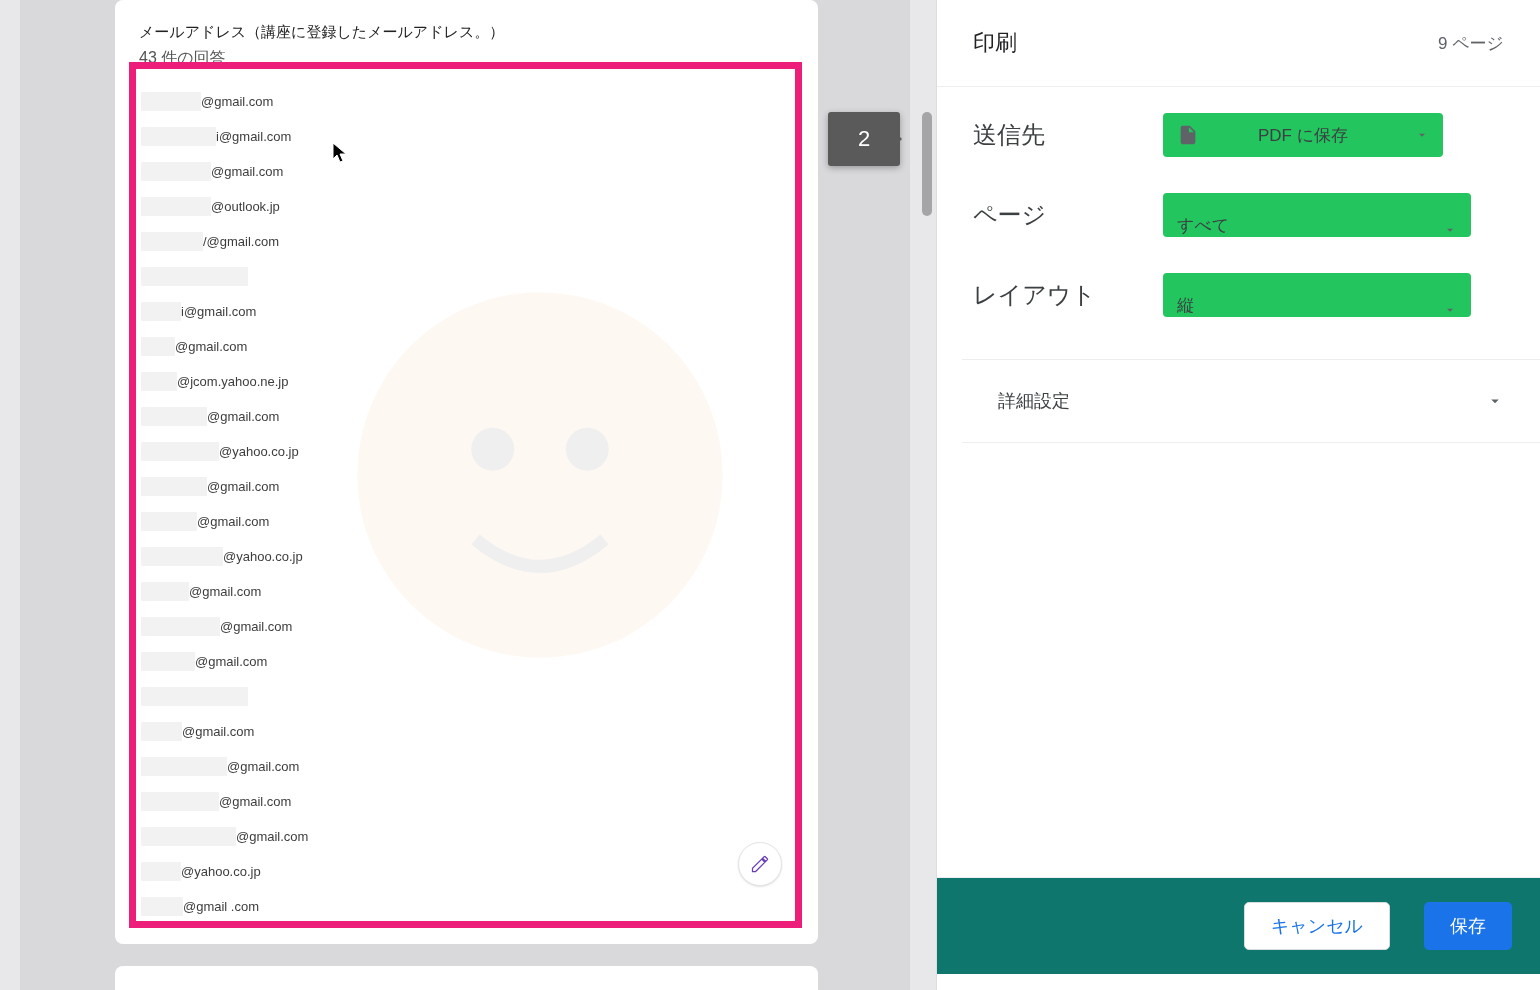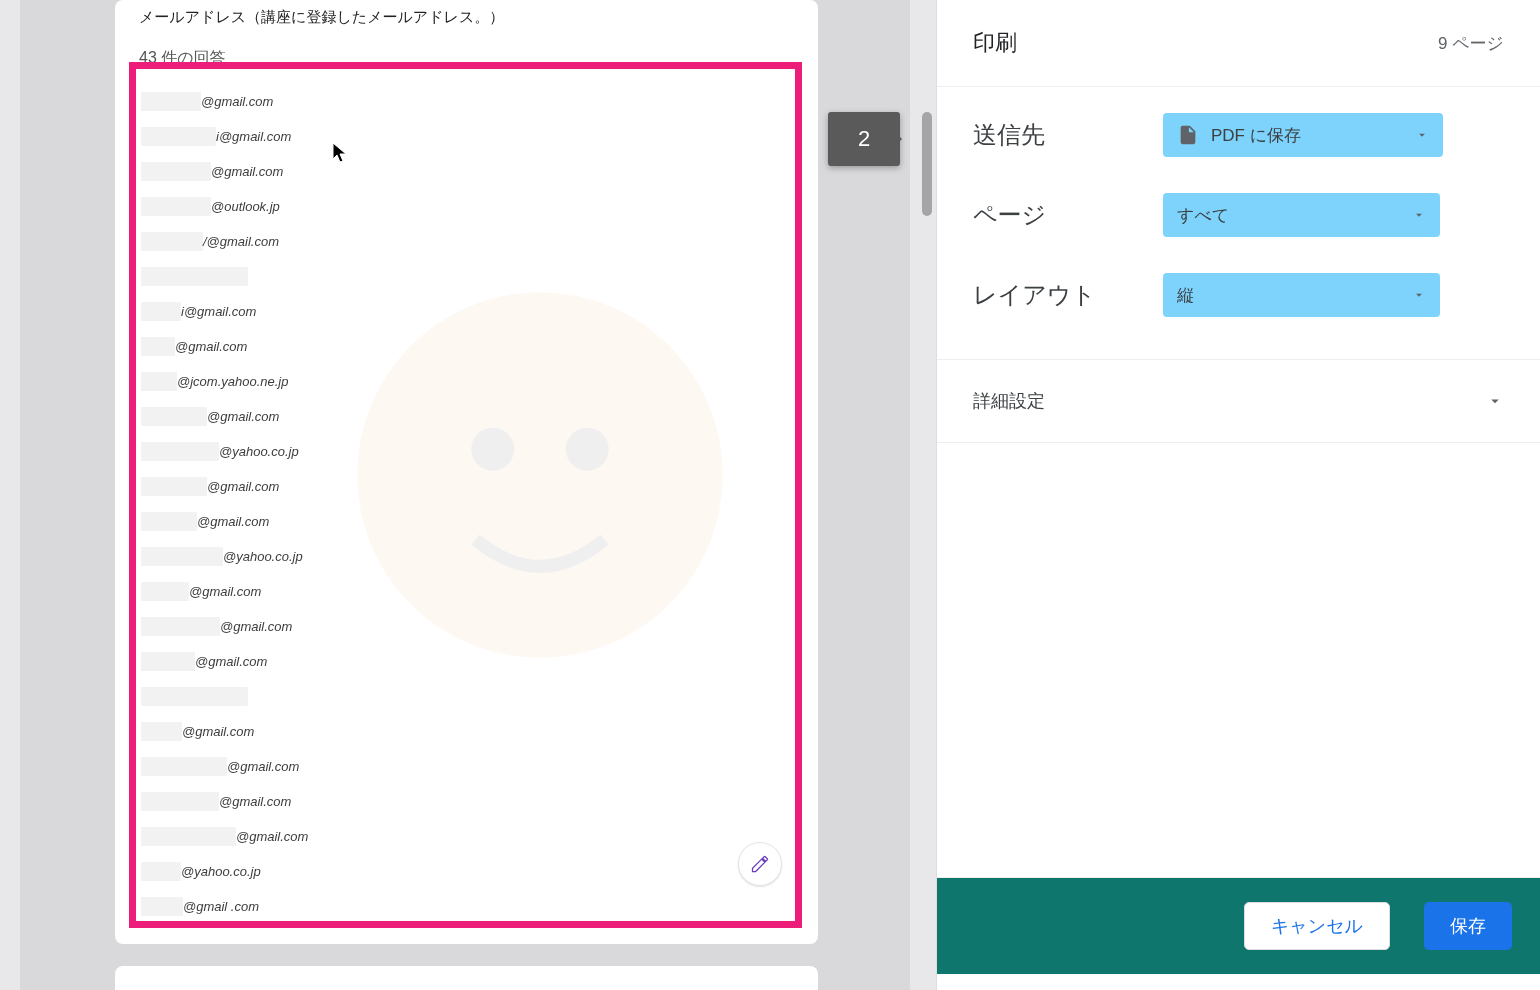--- a/index.html
+++ b/index.html
@@ -60,41 +60,40 @@
     height: 866px;
     pointer-events: none;
     z-index: 4;
   }
 
   .question-title {
     color: #222;
     font-size: 15px;
     position: absolute;
     left: 24px;
-    top: 8px;
+    top: 23px;
   }
   .question-sub {
     color: #555;
     font-size: 16px;
     position: absolute;
     left: 24px;
     top: 48px;
   }
 
   .email-list {
     position: absolute;
     top: 84px;
     left: 26px;
     width: 640px;
   }
   .email-row {
     height: 35px;
     display: flex;
     align-items: center;
-    font-style: italic;
   }
   .email-mask {
     height: 19px;
     background: #f2f2f2;
     display: inline-block;
     border-radius: 1px;
   }
   .email-domain {
     font-size: 13px;
     color: #3d3d3d;
@@ -220,52 +219,54 @@
     flex: 0 0 190px;
     font-size: 24px;
     color: #3c4043;
   }
   .settings-control {
     flex: 1;
   }
   .select-box {
     width: 280px;
     height: 44px;
-    background: #7dd3fc;
+    background: #22c55e;
     border-radius: 4px;
     display: flex;
     align-items: center;
     padding: 0 14px;
     position: relative;
     cursor: pointer;
+    gap: 47px;
   }
   .select-box .sel-icon {
     width: 22px; height: 22px;
     margin-right: 12px;
     fill: #5f6368;
   }
   .select-box .sel-text {
     flex: 1;
     font-size: 17px;
     color: #3c4043;
   }
   .select-box .sel-caret {
     width: 14px; height: 14px; fill: #5f6368;
   }
-  .select-box.slim { width: 277px; }
+  .select-box.slim { width: 308px; align-items: flex-end; }
 
   .more-settings {
     border-top: 1px solid #eee;
     border-bottom: 1px solid #eee;
     padding: 0 36px;
     height: 84px;
     display: flex;
     align-items: center;
     justify-content: space-between;
     cursor: pointer;
+    margin-left: 25px;
   }
   .more-settings span {
     font-size: 18px;
     color: #3c4043;
   }
   .more-settings svg { width: 18px; height: 18px; fill: #5f6368; }
 
   .dialog-footer {
     position: absolute;
     bottom: 16px;

